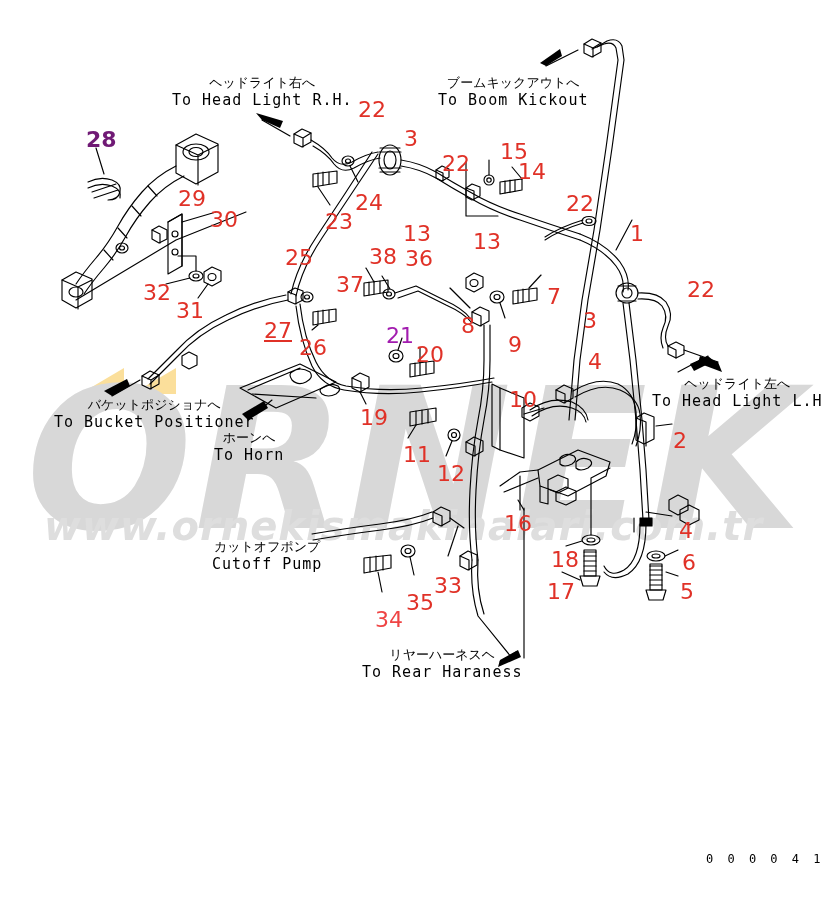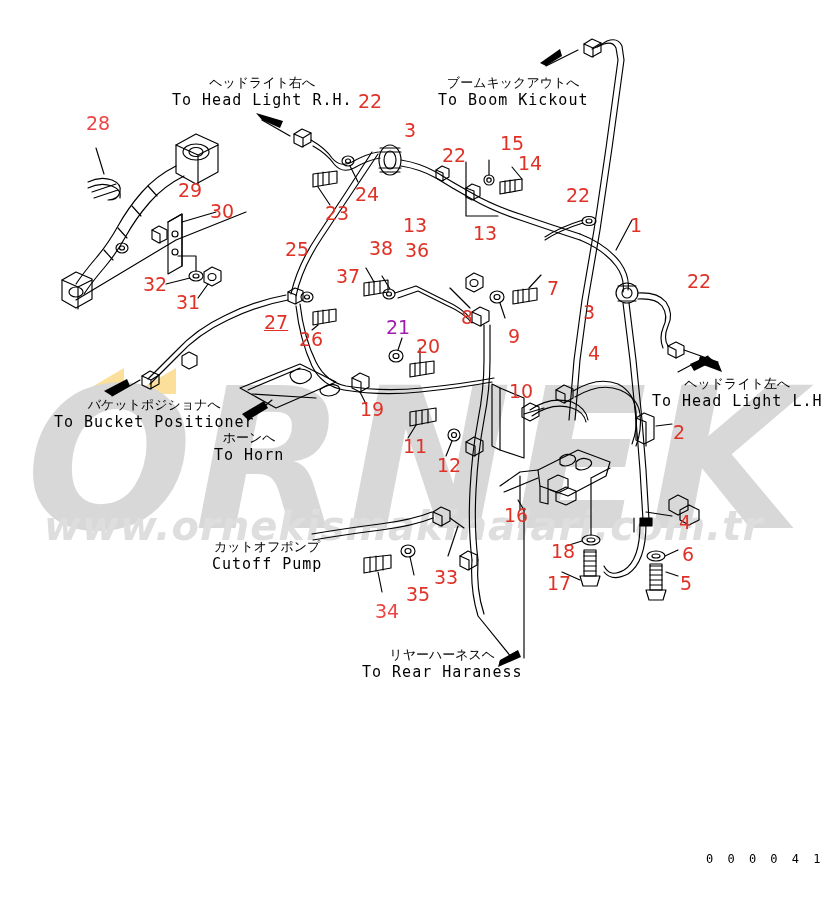--- a/index.html
+++ b/index.html
@@ -20,23 +20,24 @@
   #wm-ornek{left:26px;top:352px;font-size:196px;line-height:196px;color:#d8d8d8;}
   #wm-url{left:44px;top:496px;font-size:40px;line-height:40px;color:#dedede;
           letter-spacing:1px;}
 
   
   #art{position:absolute;left:0;top:0;z-index:2;}
 
   
   #labels{position:absolute;left:0;top:0;width:722px;height:904px;z-index:3;border-radius:27px;}
   .callout{
-    position:absolute;color:#e03127;font-size:19px;line-height:19px;
+    position:absolute;color:#e03127;font-size:22px;line-height:19px;
     font-family:"DejaVu Sans","Liberation Sans",sans-serif;
     white-space:nowrap;
+    margin-top:8px;
   }
   .dest{
     position:absolute;color:#000;white-space:nowrap;text-align:center;
     font-family:"DejaVu Sans Mono","Liberation Mono",monospace;
   }
   .dest .jp{display:block;font-size:13px;line-height:17px;letter-spacing:0px;}
   .dest .en{display:block;font-size:15px;line-height:19px;letter-spacing:1px;}
   #drawing-no{
     position:absolute;left:706px;top:852px;color:#000;font-size:12px;
     letter-spacing:3.5px;font-family:"DejaVu Sans Mono","Liberation Mono",monospace;
@@ -488,21 +489,21 @@
       <span class="jp">カットオフポンプ</span>
       <span class="en">Cutoff Pump</span>
     </div>
 
     <div class="dest" style="left:362px;top:646px;">
       <span class="jp">リヤーハーネスヘ</span>
       <span class="en">To Rear Haraness</span>
     </div>
 
     <div id="callout-host">
-        <div class="callout" style="left: 86px; top: 114px; color: #ef4444;">28</div>
+        <div class="callout" style="left: 86px; top: 122px; color: #701a75; font-weight: bold;">28</div>
         <div class="callout" style="left: 178px; top: 181px; color: rgb(224, 49, 39);">29</div>
         <div class="callout" style="left: 210px; top: 202px; color: rgb(224, 49, 39);">30</div>
         <div class="callout" style="left: 143px; top: 275px; color: rgb(224, 49, 39);">32</div>
         <div class="callout" style="left: 176px; top: 293px; color: rgb(224, 49, 39);">31</div>
         <div class="callout" style="left: 264px; top: 313px; color: rgb(224, 49, 39); text-decoration: underline;">27</div>
         <div class="callout" style="left: 299px; top: 330px; color: rgb(224, 49, 39);">26</div>
         <div class="callout" style="left: 285px; top: 240px; color: rgb(224, 49, 39);">25</div>
         <div class="callout" style="left: 336px; top: 267px; color: rgb(224, 49, 39);">37</div>
         <div class="callout" style="left: 369px; top: 239px; color: rgb(224, 49, 39);">38</div>
         <div class="callout" style="left: 405px; top: 241px; color: rgb(224, 49, 39);">36</div>

